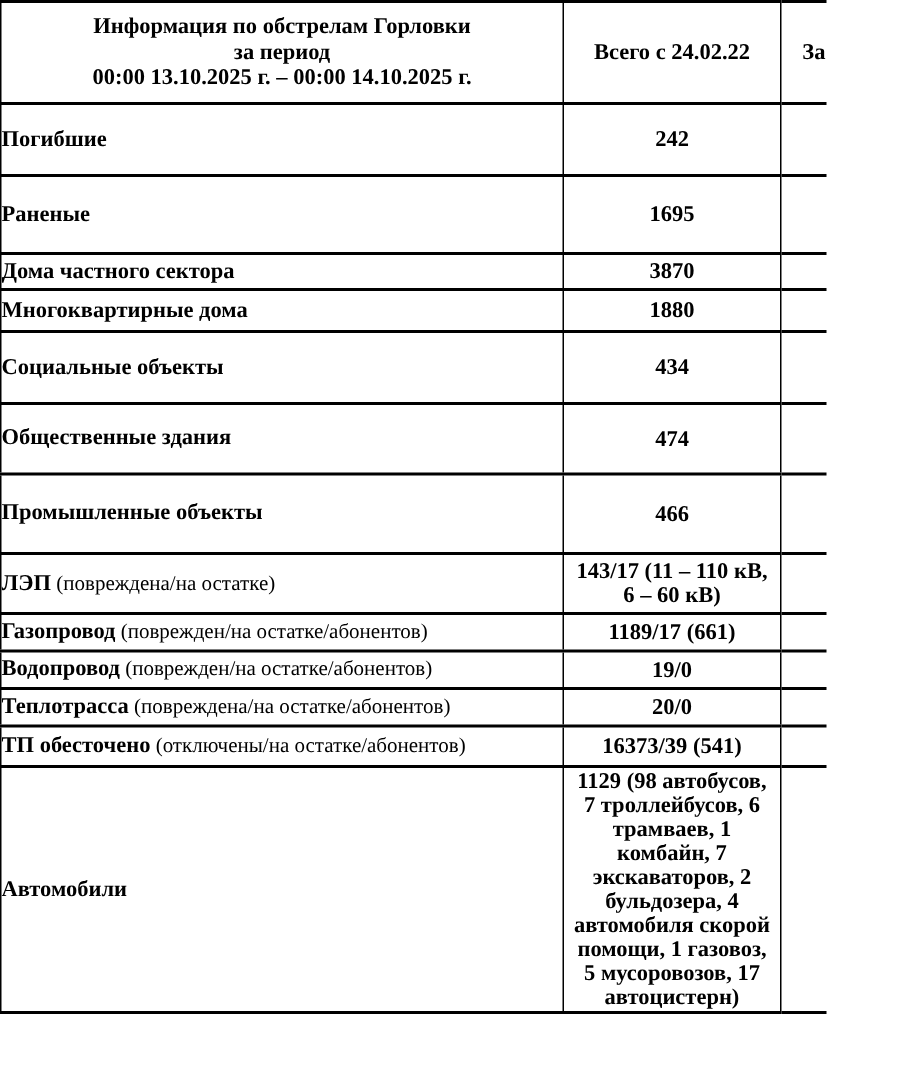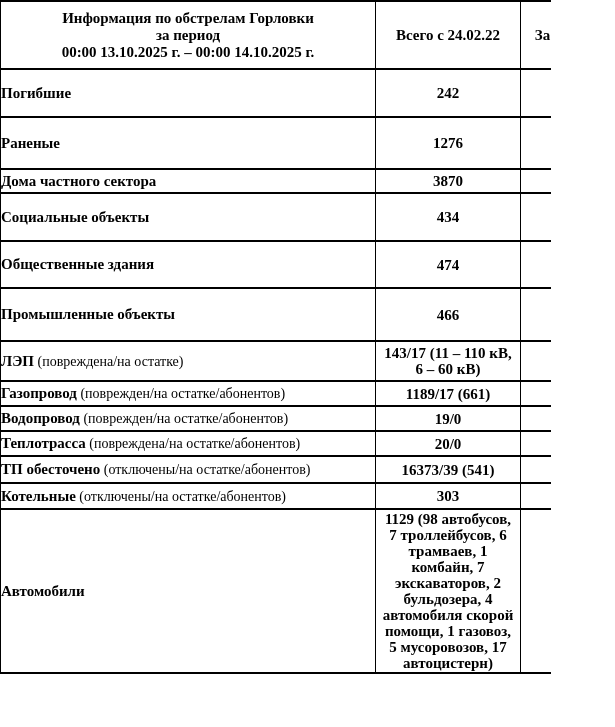--- a/index.html
+++ b/index.html
@@ -85,26 +85,31 @@
       </tr>
     </thead>
     <tbody>
         <tr style="height: 48px; margin-left: 17px;">
           <td class="label-cell"><span class="lbl">Погибшие</span></td>
           <td class="total-cell">242</td>
           <td class="daily-cell"></td>
         </tr>
         <tr style="height: 52px; margin-left: 40px;">
           <td class="label-cell"><span class="lbl">Раненые</span></td>
-          <td class="total-cell">1276</td>
+          <td class="total-cell">1695</td>
           <td class="daily-cell">1</td>
         </tr>
         <tr style="height: 24px; margin-left: 32px;">
           <td class="label-cell"><span class="lbl">Дома частного сектора</span></td>
           <td class="total-cell">3870</td>
+          <td class="daily-cell"></td>
+        </tr>
+        <tr style="height: 28px;">
+          <td class="label-cell"><span class="lbl">Многоквартирные дома</span></td>
+          <td class="total-cell">1880</td>
           <td class="daily-cell"></td>
         </tr>
         <tr style="height: 48px;">
           <td class="label-cell"><span class="lbl">Социальные объекты</span></td>
           <td class="total-cell">434</td>
           <td class="daily-cell"></td>
         </tr>
         <tr style="height: 47px; margin-left: 22px;">
           <td class="label-cell"><span class="lbl">Общественные здания</span></td>
           <td class="total-cell">474</td>
@@ -134,25 +139,20 @@
         <tr style="height: 25px;">
           <td class="label-cell"><span class="lbl">Теплотрасса</span><span class="note"> (повреждена/на остатке/абонентов)</span></td>
           <td class="total-cell">20/0</td>
           <td class="daily-cell"></td>
         </tr>
         <tr style="height: 27px;">
           <td class="label-cell"><span class="lbl">ТП обесточено</span><span class="note"> (отключены/на остатке/абонентов)</span></td>
           <td class="total-cell">16373/39 (541)</td>
           <td class="daily-cell"></td>
         </tr>
-        <tr style="height: 26px;">
-          <td class="label-cell"><span class="lbl">Котельные</span><span class="note"> (отключены/на остатке/абонентов)</span></td>
-          <td class="total-cell">303</td>
-          <td class="daily-cell"></td>
-        </tr>
         <tr style="height: 164px;">
           <td class="label-cell"><span class="lbl">Автомобили</span></td>
           <td class="total-cell">1129 (98 автобусов,
 7 троллейбусов, 6
 трамваев, 1
 комбайн, 7
 экскаваторов, 2
 бульдозера, 4
 автомобиля скорой
 помощи, 1 газовоз,

